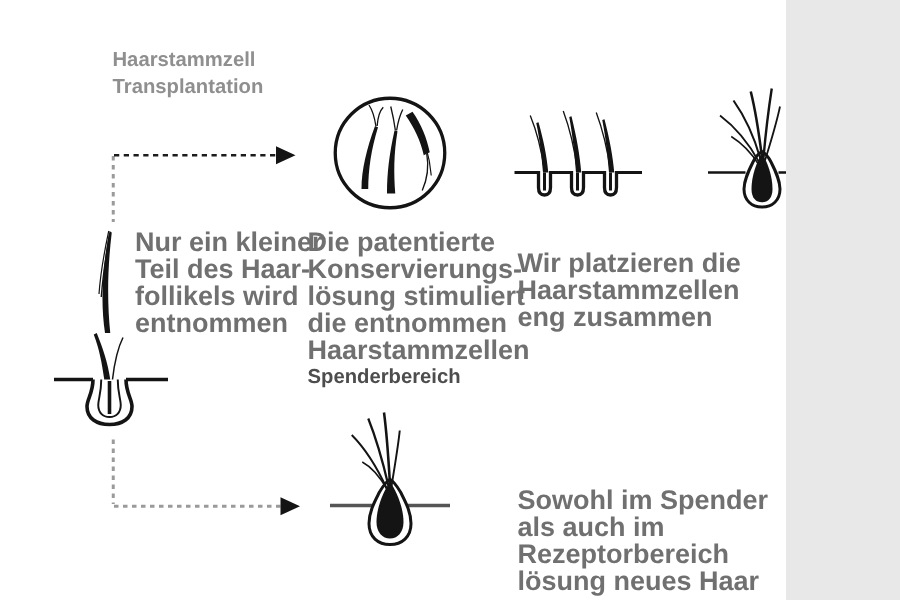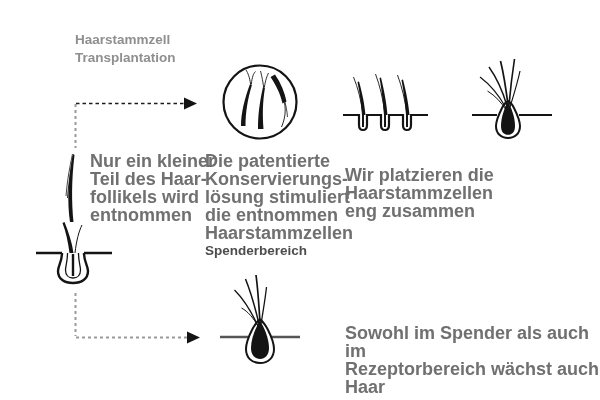--- a/index.html
+++ b/index.html
@@ -6,21 +6,21 @@
     --title-muted:#8f8f8f;
     --heading:#4d4d4d;
     --body:#707070;
     --ink:#141414;
     --dash-gray:#9a9a9a;
     --skin-gray:#555555;
     --bg:#ffffff;
   }
   html,body{margin:0;padding:0;background:#e8e8e8;}
   .canvas{
-    position:relative;width:600px;height:400px;background:var(--bg);
+    position:relative;width:524px;height:400px;background:var(--bg);
     font-family:"Liberation Sans","DejaVu Sans",sans-serif;overflow:hidden;
   }
   .abs{position:absolute;}
   .title{
     left:75px;top:31px;width:140px;
     font-size:13.5px;font-weight:bold;line-height:17.5px;
     color:var(--title-muted);white-space:pre-line;
   }
   .heading{
     font-size:13.5px;font-weight:bold;color:var(--heading);line-height:16px;
@@ -142,15 +142,15 @@
 entnommen</div>
   <div class="abs caption c2">Die patentierte
 Konservierungs-
 lösung stimuliert
 die entnommen
 Haarstammzellen</div>
   <div class="abs caption c3">Wir platzieren die
 Haarstammzellen
 eng zusammen</div>
   <div class="abs caption footer">Sowohl im Spender als auch im
-Rezeptorbereich wächst auch Haar</div>
+Rezeptorbereich lösung neues Haar</div>
 
 </div>
 
 </body></html>

